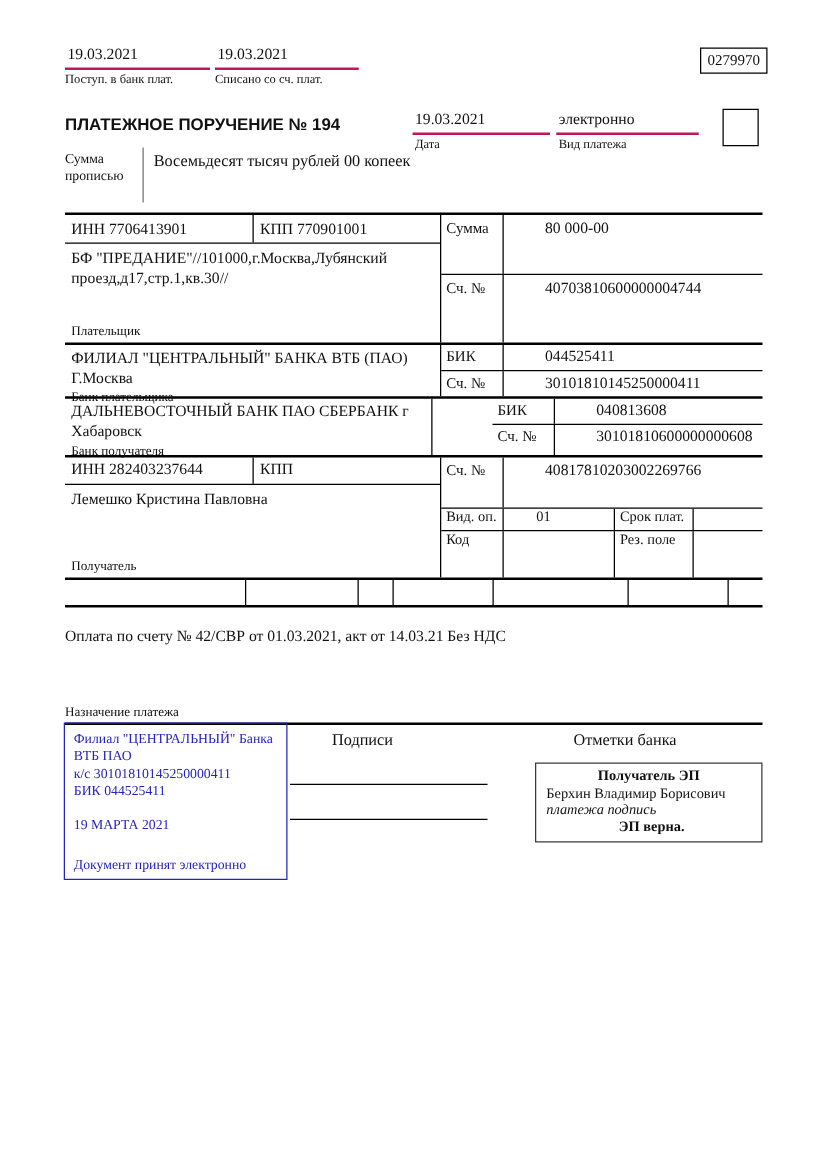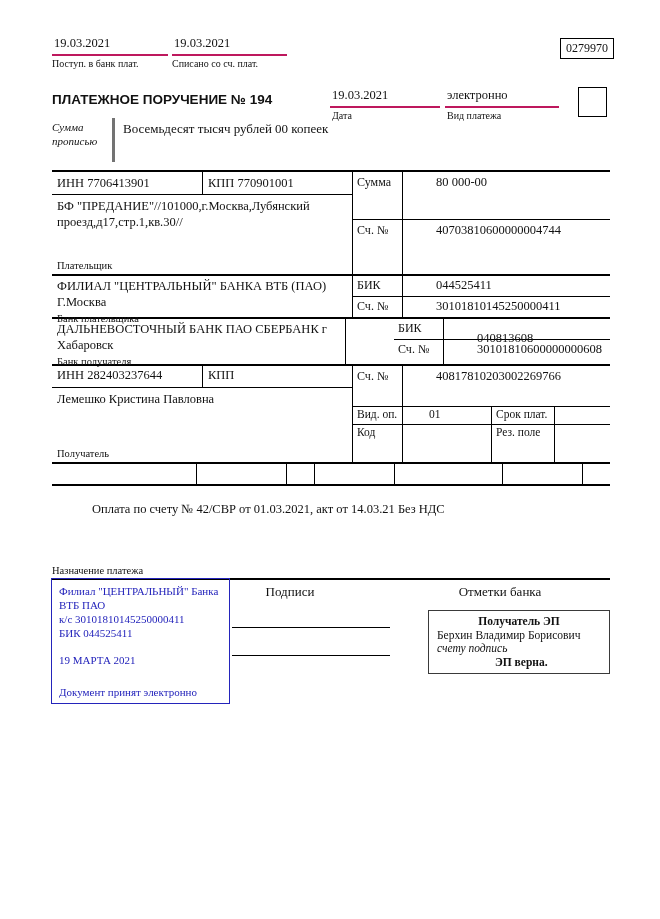--- a/index.html
+++ b/index.html
@@ -1,21 +1,21 @@
 <!DOCTYPE html>
 <html><head>
 <meta charset="utf-8">
 <style>
   html,body { margin:0; padding:0; background:#ffffff; }
   .page {
     position:relative; width:660px; height:919px; background:#ffffff;
     font-family:"Liberation Serif", serif; color:#111; overflow:hidden;
   }
   .abs { position:absolute; }
-  .txt { font-size:12.5px; line-height:15px;margin-left:40px; }
+  .txt { font-size:12.5px; line-height:15px; }
   .pre { white-space:pre-line; }
   .slabel { font-size:10px; line-height:12px; }
   .ufield { border-bottom:2px solid #be185d; padding:0 2px 3px 2px; font-size:12.5px; }
   .codebox { border:1px solid #000; padding:2px 5px; font-size:12px; }
   .title { font-family:"Liberation Sans", sans-serif; font-weight:bold; font-size:13.5px; }
 
   
   .ptable { position:absolute; left:52px; top:170px; width:558px;
             border-top:2px solid #000; border-bottom:2px solid #000; }
   .sec { display:flex; border-bottom:2px solid #000; box-sizing:border-box; }
@@ -70,21 +70,21 @@
 
   <div class="abs ufield" style="left:330px; top:88px; width:106px;">19.03.2021</div>
   <div class="abs slabel" style="left:332px; top:110px;">Дата</div>
 
   <div class="abs ufield" style="left:445px; top:88px; width:110px;">электронно</div>
   <div class="abs slabel" style="left:447px; top:110px;">Вид платежа</div>
 
   <div class="abs" style="left:578px; top:87px; width:27px; height:28px; border:1px solid #000;"></div>
 
   <div class="abs" style="left:52px; top:118px; width:558px; display:flex;">
-    <div style="width:63px; border-right:3px solid #737373; padding:2px 3px 0 0; height:44px; box-sizing:border-box; font-size:11px; line-height:14px;font-style:italic;">Сумма прописью</div>
+    <div style="width:63px; border-right:1px solid #737373; padding:2px 3px 0 0; height:44px; box-sizing:border-box; font-size:11px; line-height:14px;">Сумма прописью</div>
     <div style="flex:1; padding:3px 8px; font-size:13px;">Восемьдесят тысяч рублей 00 копеек</div>
   </div>
 
   <div class="ptable">
 
     <div class="sec" style="height:104px;">
       <div class="colL">
         <div class="innrow">
           <div class="inncell">ИНН 7706413901</div>
           <div class="kppcell">КПП 770901001</div>
@@ -125,21 +125,21 @@
 
     <div class="sec" style="height:47px;gap:48px;">
       <div class="colL">
         <div class="namecell pre" style="padding-top:2px;">ДАЛЬНЕВОСТОЧНЫЙ БАНК ПАО СБЕРБАНК г
 Хабаровск</div>
         <div class="seclabel">Банк получателя</div>
       </div>
       <div class="colR">
         <div class="rrow" style="height:21px; border-bottom:1px solid #000;">
           <div class="rlabel" style="padding-top:2px;">БИК</div>
-          <div class="rvalue" style="padding-top:12px;">040813608</div>
+          <div class="rvalue" style="padding-top:2px;">040813608</div>
         </div>
         <div class="rrow" style="flex:1;">
           <div class="rlabel" style="padding-top:2px;">Сч. №</div>
           <div class="rvalue" style="padding-top:2px;">30101810600000000608</div>
         </div>
       </div>
     </div>
 
     <div class="sec" style="height:98px;">
       <div class="colL">
@@ -195,17 +195,17 @@
   </div>
 
   <div class="abs" style="left:230px; top:584px; width:120px; text-align:center; font-size:13px;">Подписи</div>
   <div class="sigline" style="top:627px;"></div>
   <div class="sigline" style="top:655px;"></div>
 
   <div class="abs" style="left:440px; top:584px; width:120px; text-align:center; font-size:13px;">Отметки банка</div>
   <div class="epbox">
     <div style="text-align:center; font-weight:bold;">Получатель ЭП</div>
     <div>Берхин Владимир Борисович</div>
-    <div style="font-style:italic;">счету подпись</div>
+    <div style="font-style:italic;">платежа подпись</div>
     <div style="font-weight:bold; padding-left:58px;">ЭП верна.</div>
   </div>
 
 </div>
 
 </body></html>

